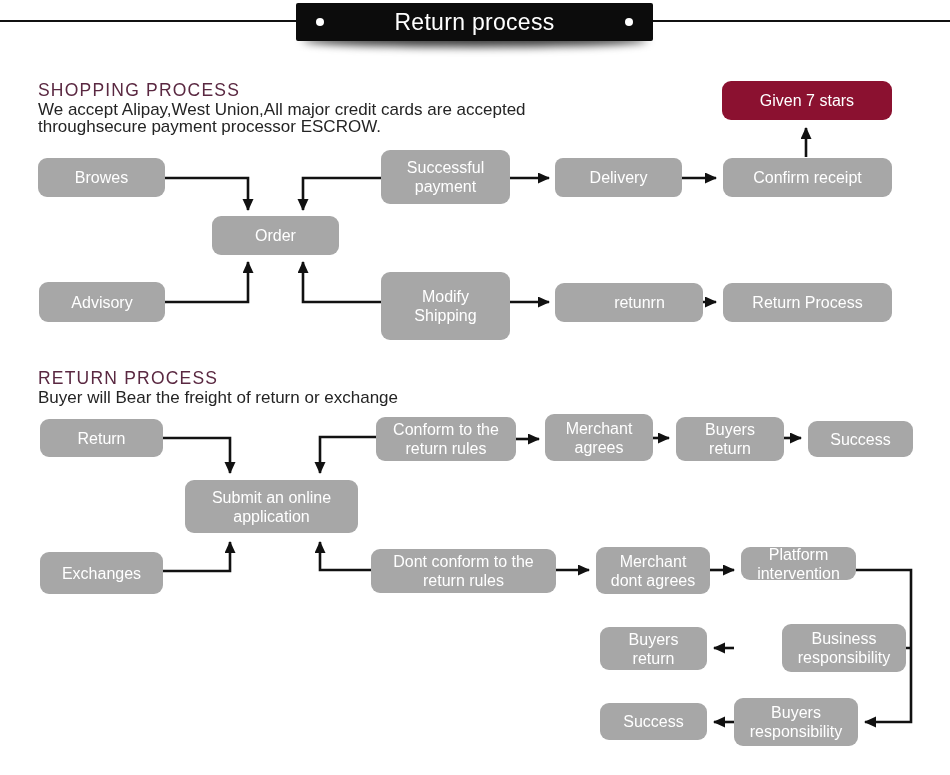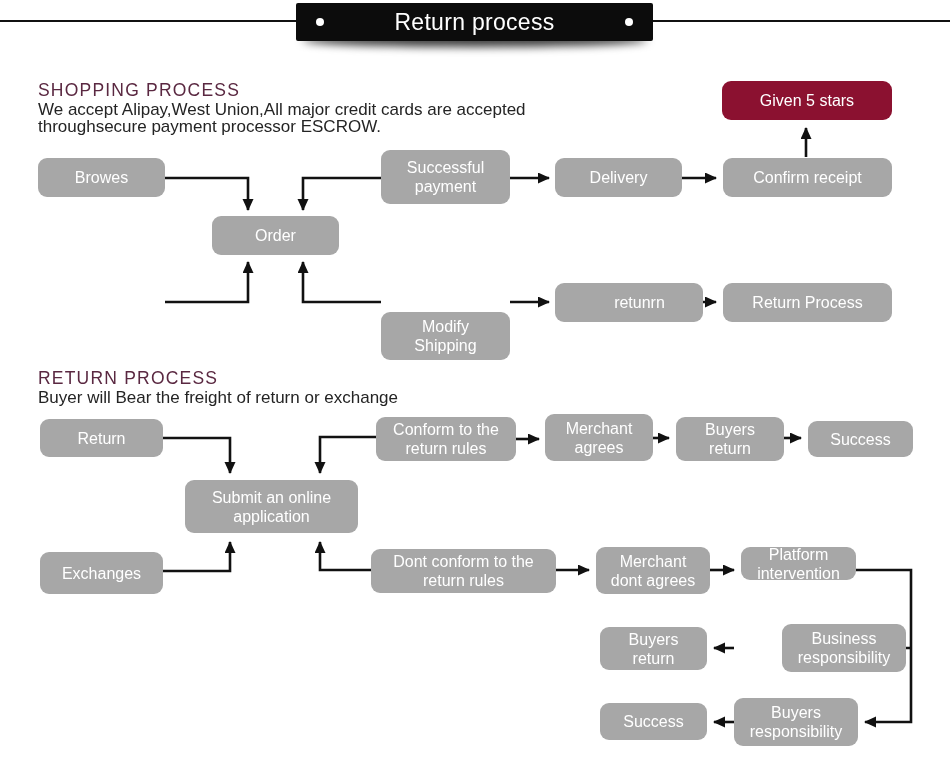--- a/index.html
+++ b/index.html
@@ -62,24 +62,25 @@
   </div>
 
   <div class="sec-heading" style="left:38px; top:80px;">SHOPPING PROCESS</div>
   <div class="sec-note" style="left:38px; top:102px;">We accept Alipay,West Union,All major credit cards are accepted
 throughsecure payment processor ESCROW.</div>
 
   <div class="node" style="left:38px;  top:158px; width:127px; height:39px;">Browes</div>
   <div class="node" style="left:212px; top:216px; width:127px; height:39px;">Order</div>
   <div class="node" style="left:381px; top:150px; width:129px; height:54px;">Successful
 payment</div>
-  <div class="node" style="left:555px; top:158px; width:127px; height:39px;">Delivery</div>
+  <div class="node" style="left:555px; top:158px; width:127px; height:39px;border-radius:8px;">Delivery</div>
   <div class="node" style="left:723px; top:158px; width:169px; height:39px;">Confirm receipt</div>
-  <div class="node maroon" style="left:722px; top:81px; width:170px; height:39px;">Given 5 stars</div>
-  <div class="node" style="left:381px; top:272px; width:129px; height:48px;margin-top:40px;">Modify
+  <div class="node maroon" style="left:722px; top:81px; width:170px; height:39px;">Given 7 stars</div>
+  <div class="node" style="left:39px;  top:282px; width:126px; height:40px;">Advisory</div>
+  <div class="node" style="left:381px; top:272px; width:129px; height:68px;">Modify
 Shipping</div>
   <div class="node" style="left:555px; top:283px; width:127px; height:39px;padding-left:21px;">retunrn</div>
   <div class="node" style="left:723px; top:283px; width:169px; height:39px;">Return Process</div>
 
   <div class="sec-heading" style="left:38px; top:368px;">RETURN PROCESS</div>
   <div class="sec-note" style="left:38px; top:390px;">Buyer will Bear the freight of return or exchange</div>
 
   <div class="node" style="left:40px;  top:419px; width:123px; height:38px;">Return</div>
   <div class="node" style="left:185px; top:480px; width:173px; height:53px;">Submit an online
 application</div>

